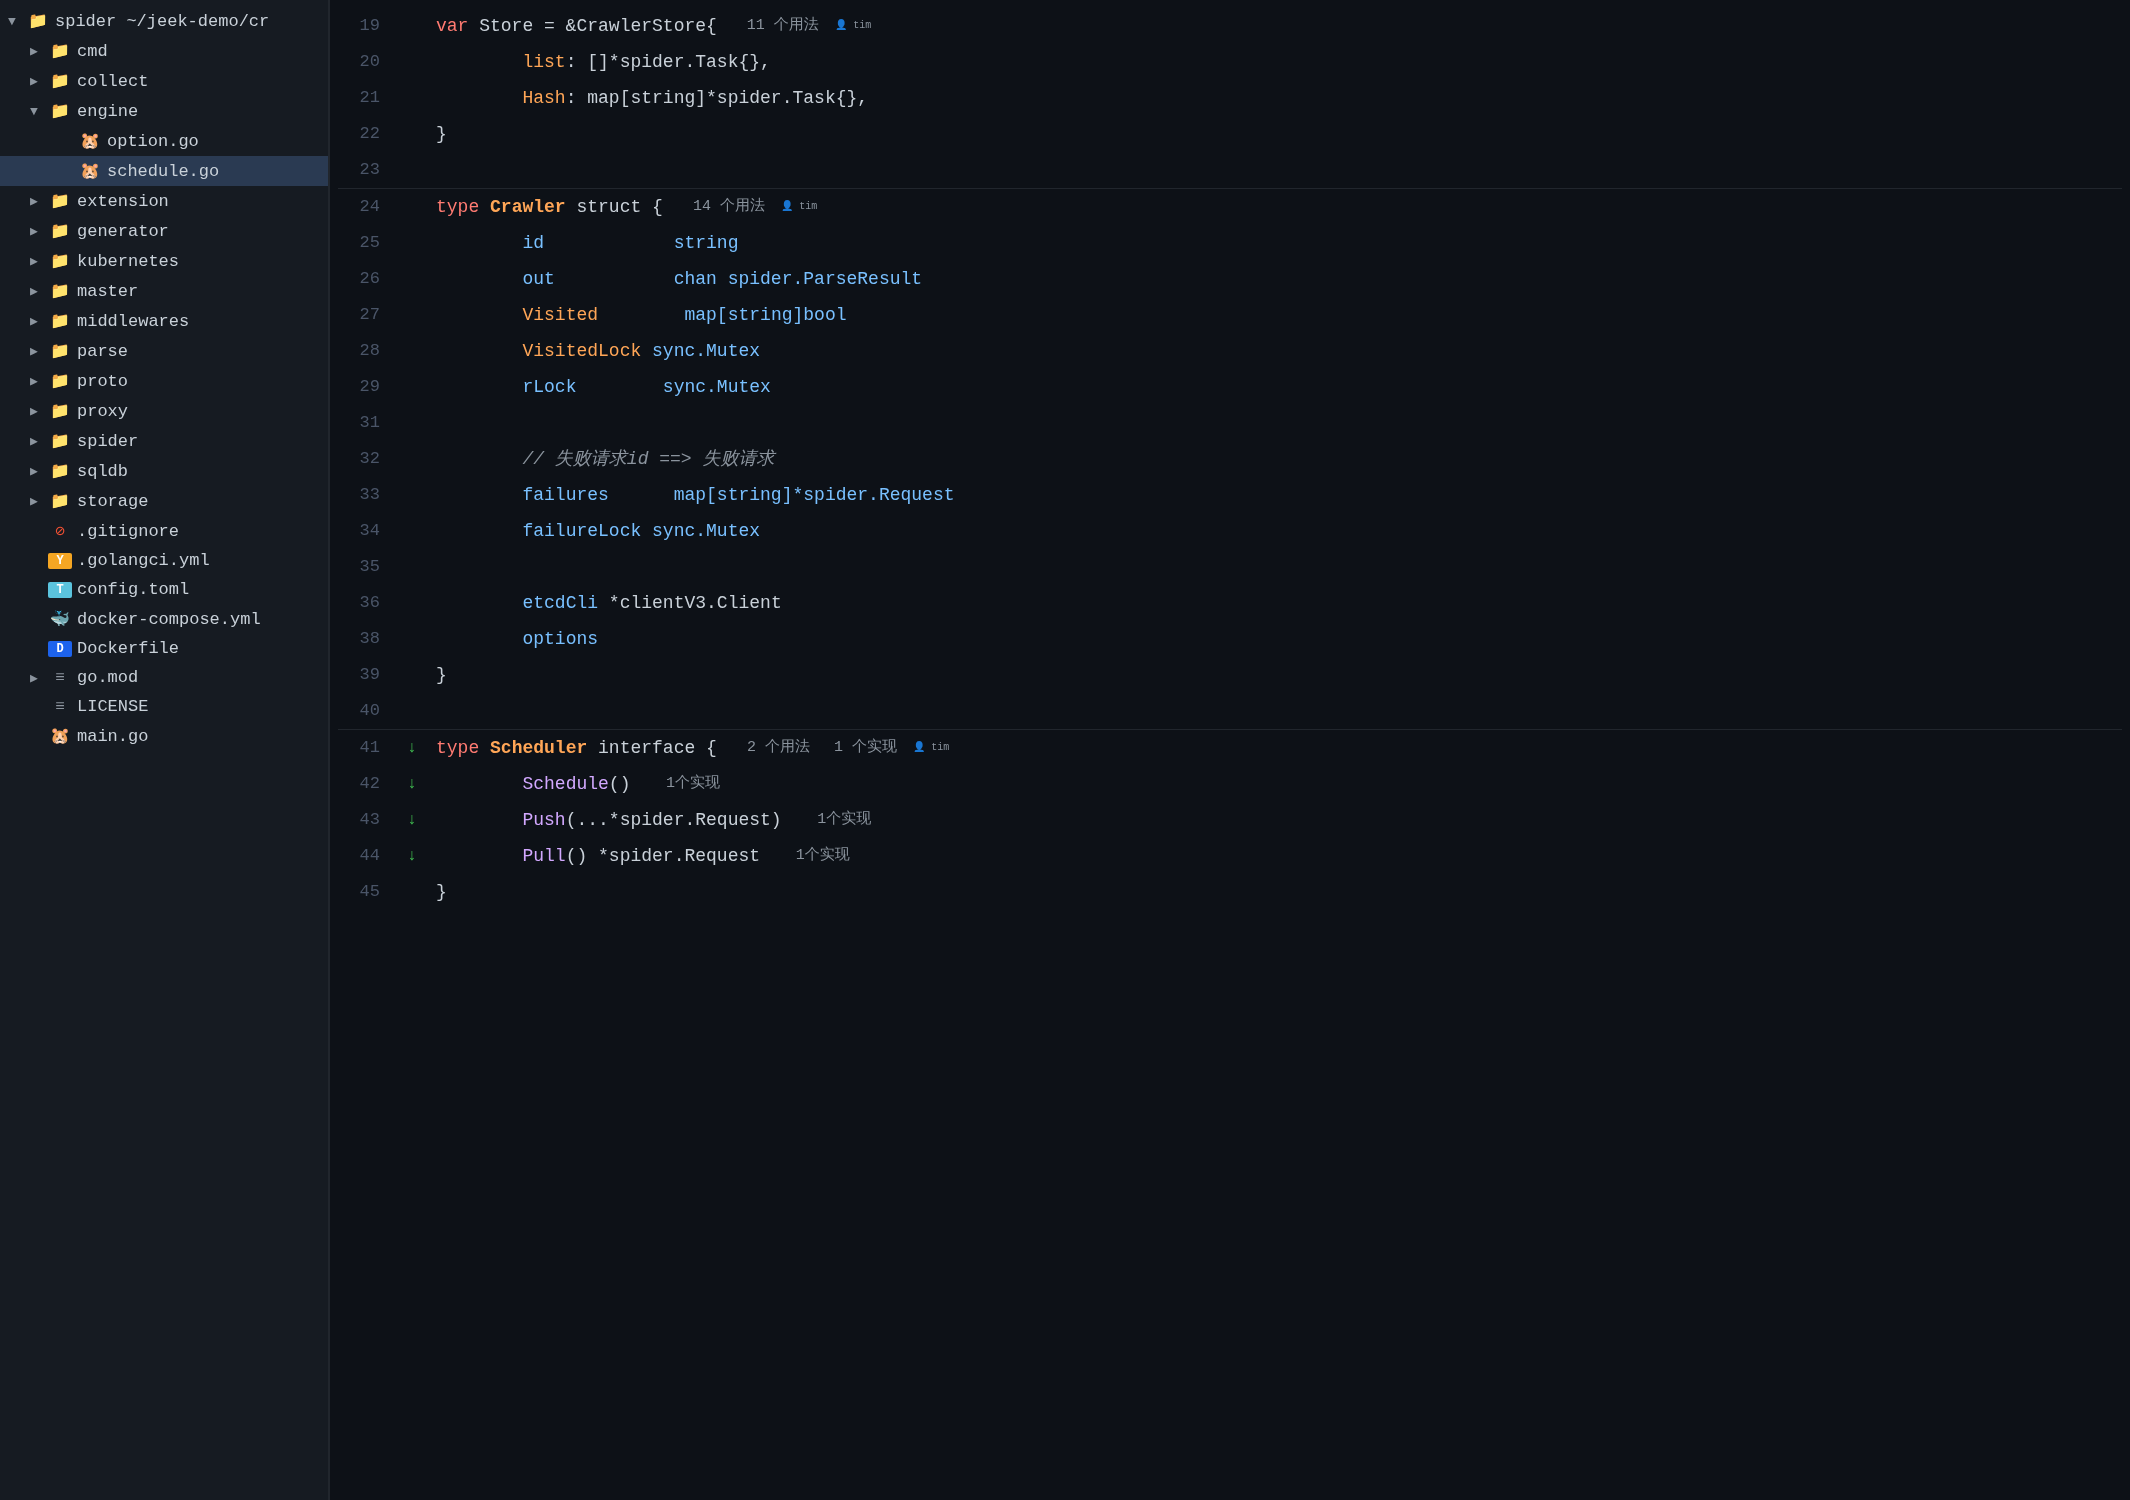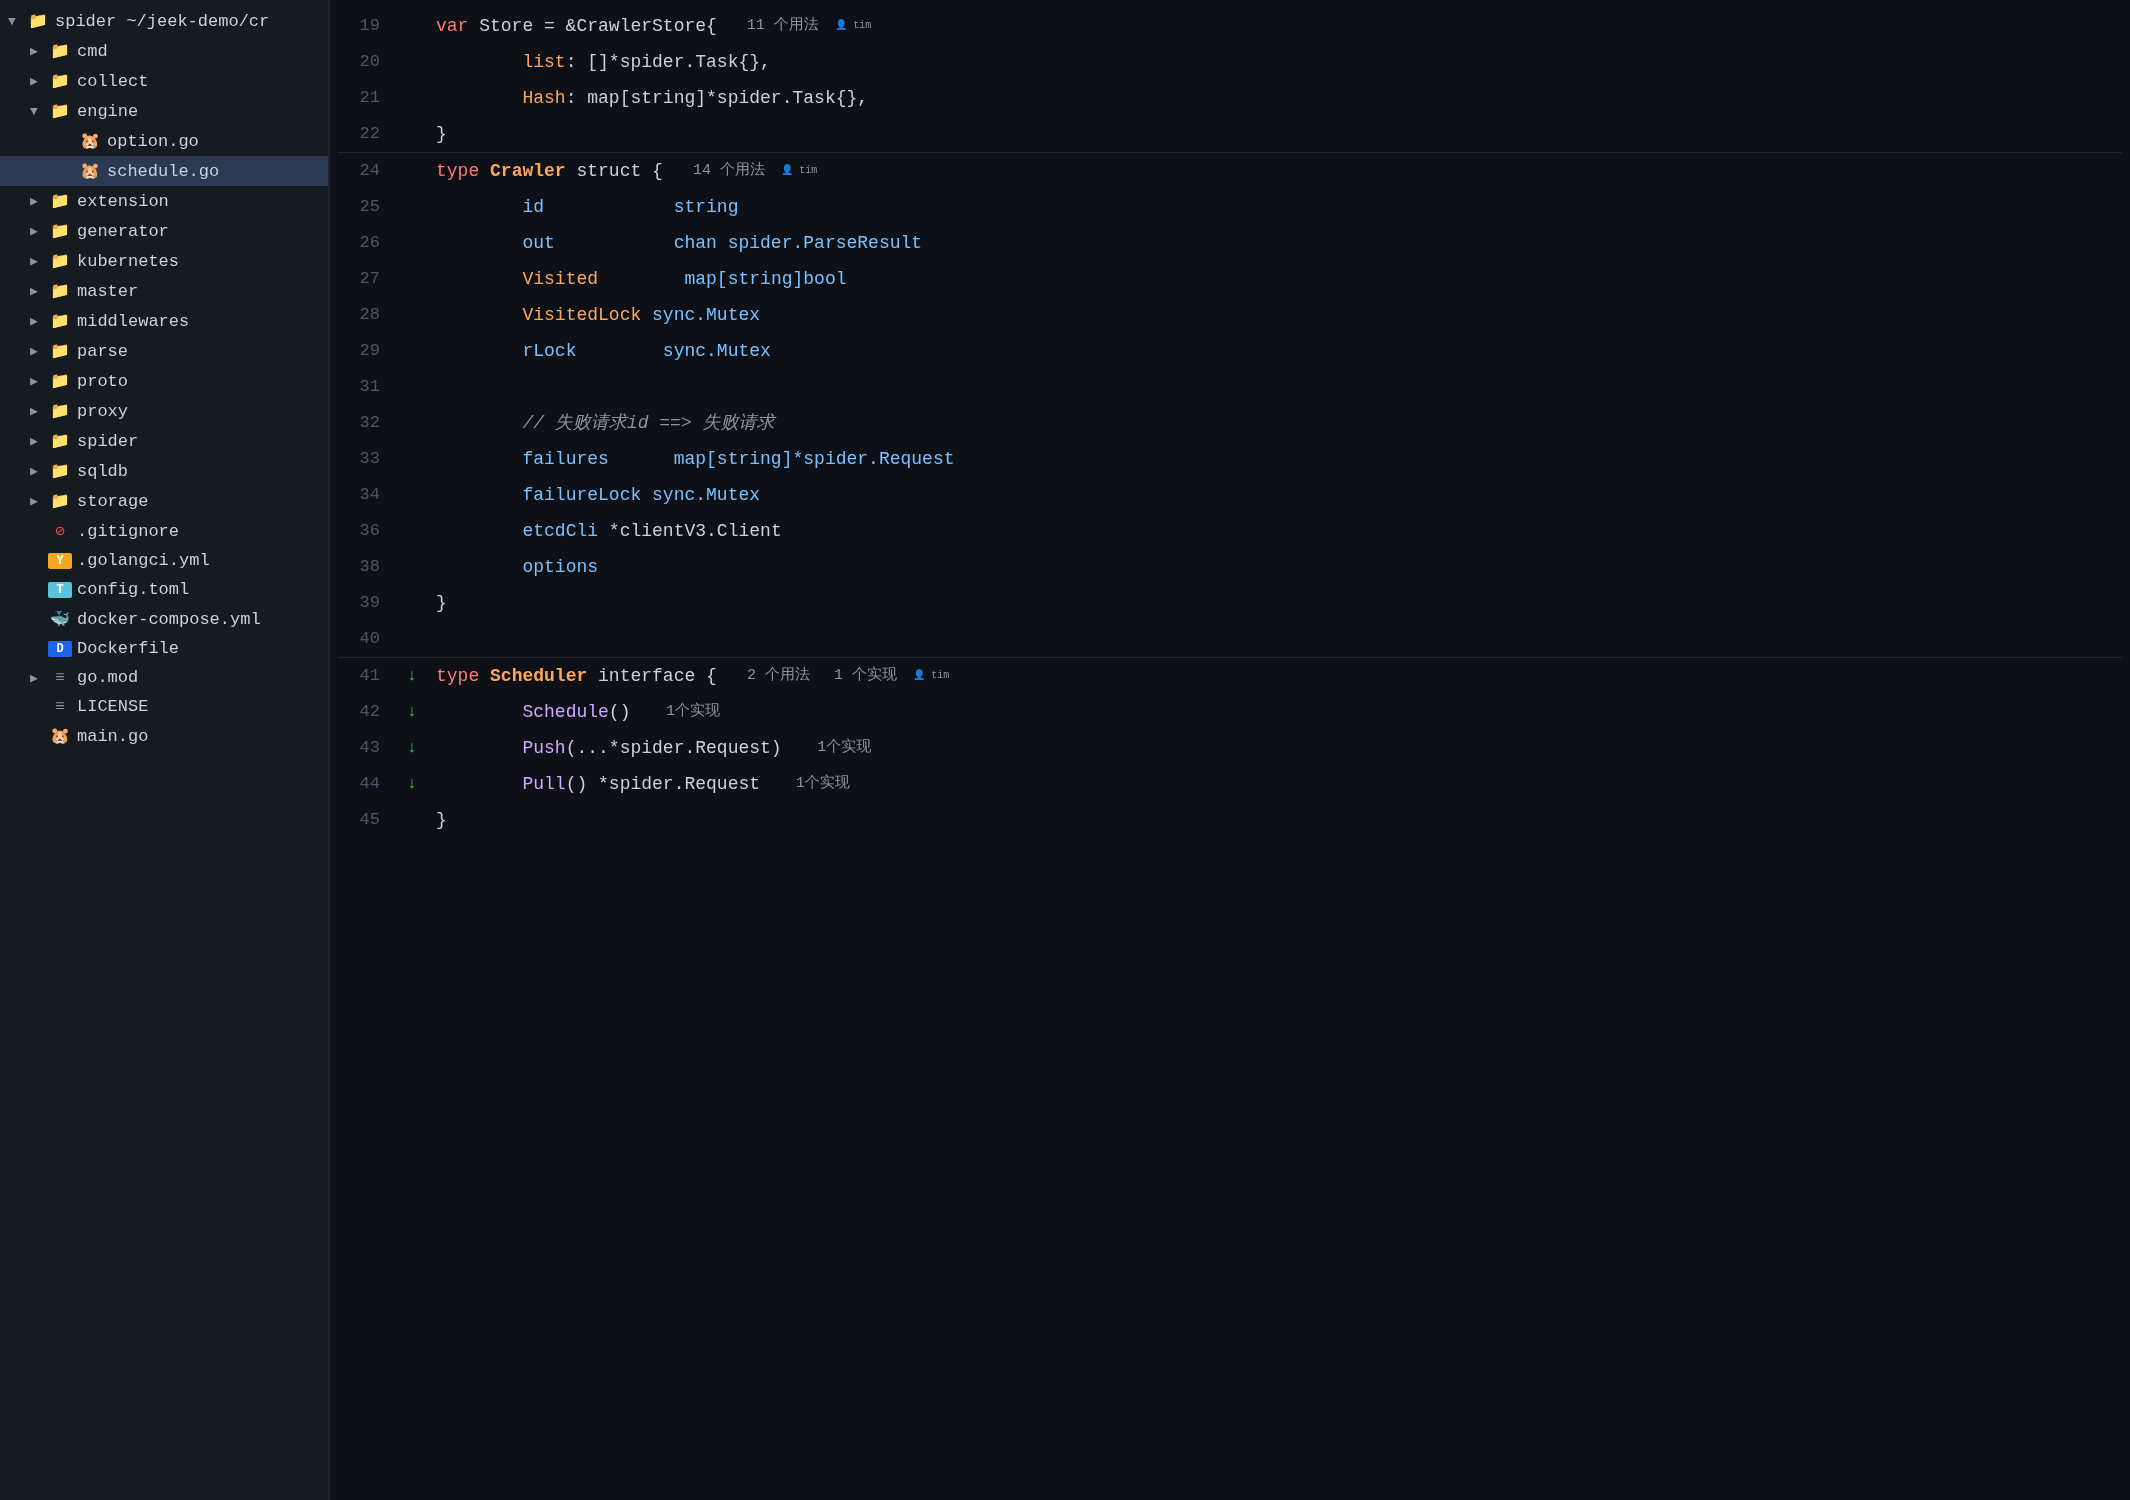--- a/index.html
+++ b/index.html
@@ -349,20 +349,25 @@
     </div>
 
     <div class="code-line">
       <span class="line-num">22</span>
       <span class="line-gutter"></span>
       <span class="line-content">
         <span class="kw-plain">}</span>
       </span>
     </div>
 
+    <div class="code-line">
+      <span class="line-num">23</span>
+      <span class="line-gutter"></span>
+      <span class="line-content"></span>
+    </div>
 
     <div class="separator-line" style="border-top: 1px solid #21262d; margin: 0;"></div>
 
     <div class="code-line">
       <span class="line-num">24</span>
       <span class="line-gutter"></span>
       <span class="line-content">
         <span class="kw-keyword">type</span>
         <span class="kw-plain"> </span>
         <span class="kw-type-name">Crawler</span>
@@ -460,20 +465,25 @@
       <span class="line-num">34</span>
       <span class="line-gutter"></span>
       <span class="line-content">
         <span class="kw-plain">&nbsp;&nbsp;&nbsp;&nbsp;&nbsp;&nbsp;&nbsp;&nbsp;</span>
         <span class="kw-field">failureLock</span>
         <span class="kw-plain"> </span>
         <span class="kw-builtin">sync.Mutex</span>
       </span>
     </div>
 
+    <div class="code-line">
+      <span class="line-num">35</span>
+      <span class="line-gutter"></span>
+      <span class="line-content"></span>
+    </div>
 
     <div class="code-line">
       <span class="line-num">36</span>
       <span class="line-gutter"></span>
       <span class="line-content">
         <span class="kw-plain">&nbsp;&nbsp;&nbsp;&nbsp;&nbsp;&nbsp;&nbsp;&nbsp;</span>
         <span class="kw-field">etcdCli</span>
         <span class="kw-plain"> *clientV3.Client</span>
       </span>
     </div>

